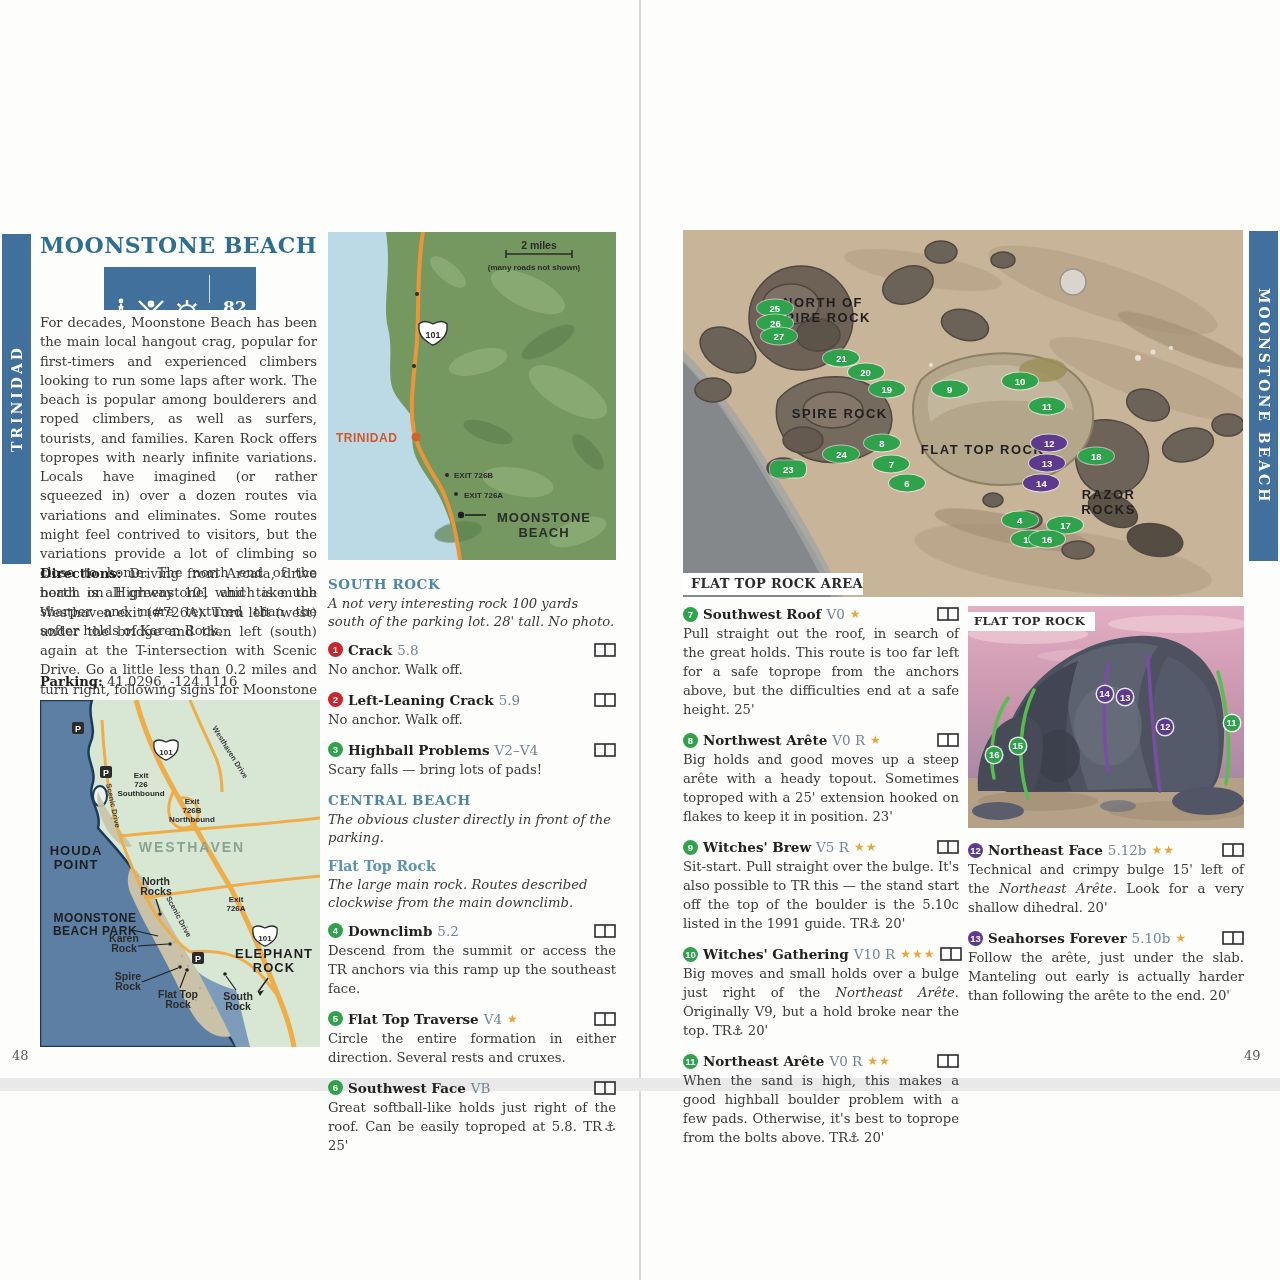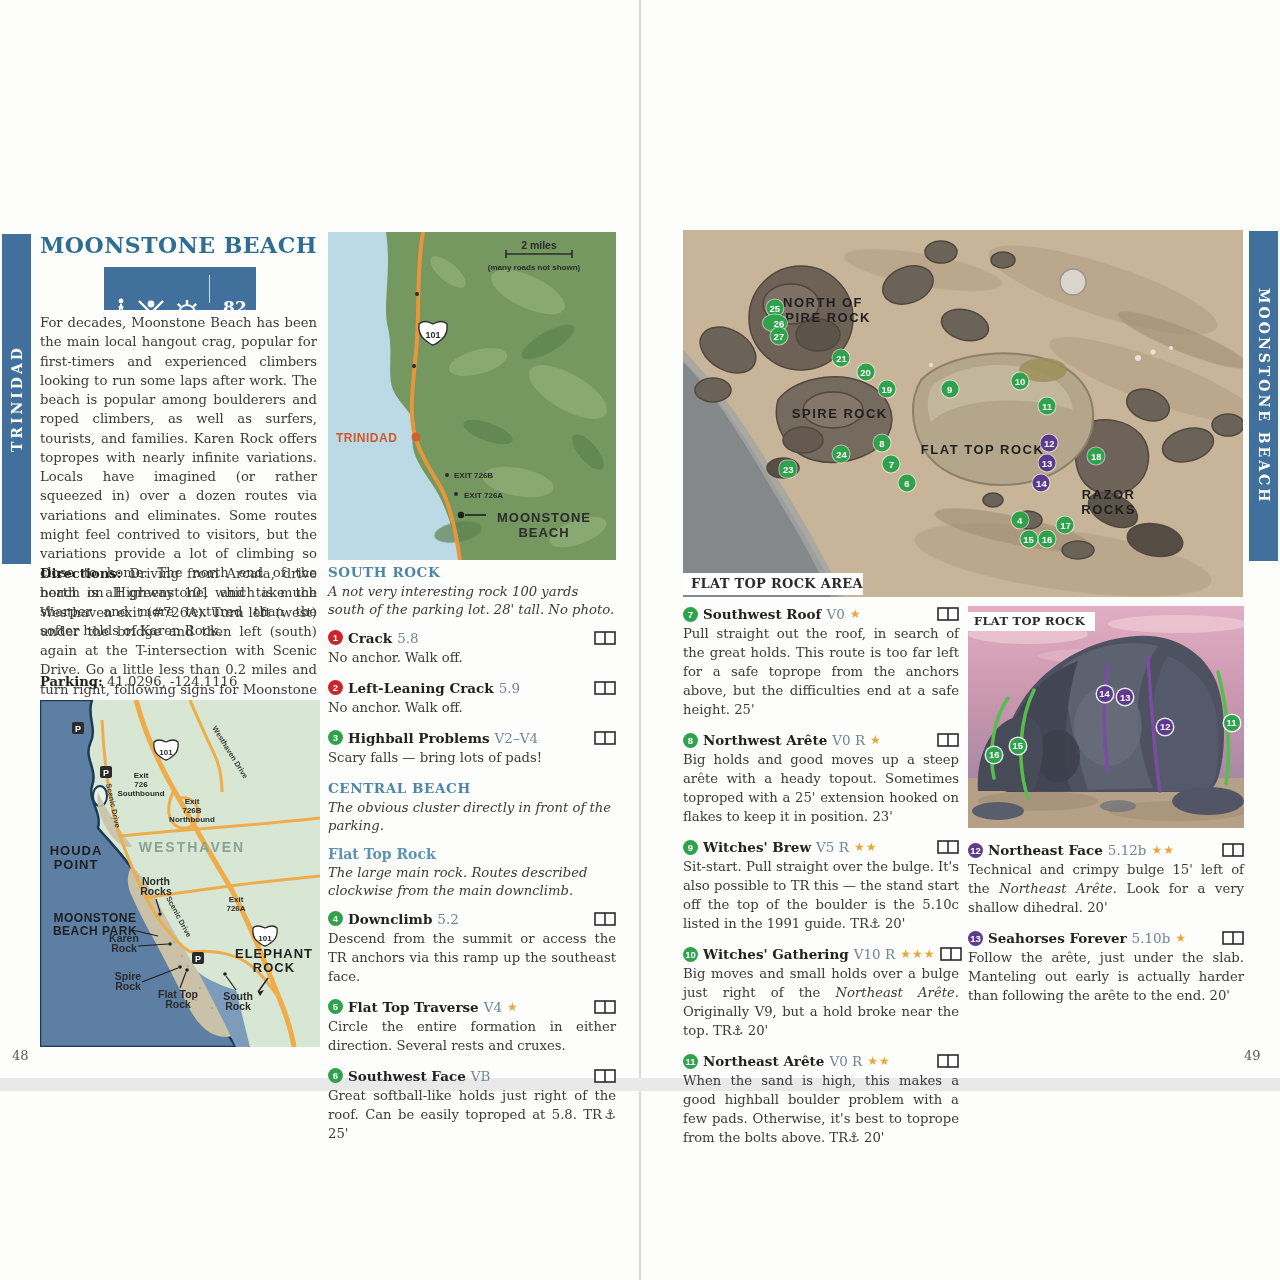--- a/index.html
+++ b/index.html
@@ -24,21 +24,21 @@
 
   
   .page-title{position:absolute;left:40px;top:232px;width:277px;text-align:center;
               font-size:22px;font-weight:bold;color:#2e6e92;letter-spacing:.5px;}
   .body-text{font-size:13.2px;line-height:1.46;text-align:justify;}
   .intro{position:absolute;left:40px;top:313px;width:277px;}
   .directions{position:absolute;left:40px;top:564px;width:277px;}
   .parking{position:absolute;left:40px;top:672px;width:277px;}
   b.inline{font-weight:bold;color:#222;}
 
-  .sec-head{font-size:13.5px;font-weight:bold;color:#4e86a8;letter-spacing:.6px;margin:0 0 3px 0;
+  .sec-head{font-size:13.5px;font-weight:bold;color:#4e86a8;letter-spacing:.6px;margin:12px 0 3px 0;
             font-family:"DejaVu Serif",serif;}
   .sub-head{font-size:14px;font-weight:bold;color:#5d94b4;margin:10px 0 2px 0;}
   .sec-desc{font-style:italic;font-size:13.2px;line-height:1.4;margin:0 0 10px 0;}
 
   
   .routes{display:block;}
   .route{margin:0 0 13px 0;}
   .route-head{display:flex;align-items:center;gap:5px;}
   .rnum{width:15px;height:15px;min-width:15px;border-radius:50%;display:inline-flex;
         align-items:center;justify-content:center;color:#fff;
@@ -67,21 +67,21 @@
 
   .photo-caption{position:absolute;left:0;background:#fff;color:#2b2b2b;
                  font-family:"DejaVu Serif",serif;font-weight:bold;font-size:13px;
                  padding:3px 0 4px 8px;letter-spacing:.3px;}
   .aerial .photo-caption{bottom:2px;}
   .topo .photo-caption{top:6px;font-size:11.5px;padding:2px 10px 3px 6px;}
 
   .photo-label{position:absolute;transform:translate(-50%,-50%);color:#1f1f1f;
                font-family:"Liberation Sans",sans-serif;font-weight:bold;font-size:13px;
                letter-spacing:1.5px;text-align:center;line-height:1.15;white-space:pre-line;}
-  .marker{position:absolute;transform:translate(-50%,-50%);width:17px;height:17px;border-radius:50%;
+  .marker{position:absolute;transform:translate(-50%,-50%);width:36px;height:17px;border-radius:50%;
           display:flex;align-items:center;justify-content:center;color:#fff;
           font-family:"Liberation Sans",sans-serif;font-size:9.5px;font-weight:bold;
           box-shadow:0 0 0 1px rgba(255,255,255,.55);}
   .marker.green{background:#2fa24c;} .marker.purple{background:#5d3a8e;}
   .topo .marker{width:16px;height:16px;box-shadow:0 0 0 1.5px rgba(255,255,255,.85);}
 
   
   .iconbar{position:absolute;left:104px;top:267px;width:152px;height:43px;background:#40709b;
            display:flex;align-items:center;justify-content:space-around;padding:0 6px;box-sizing:border-box;}
   .iconbar .cell{display:flex;flex-direction:column;align-items:flex-end;color:#fff;
@@ -510,21 +510,21 @@
       </svg>
 
       <div class="photo-label" style="left:25%;top:22%;">NORTH OF
 SPIRE ROCK</div>
       <div class="photo-label" style="left:28%;top:50%;">SPIRE ROCK</div>
       <div class="photo-label" style="left:53.5%;top:60%;">FLAT TOP ROCK</div>
       <div class="photo-label" style="left:76%;top:74.5%;">RAZOR
 ROCKS</div>
       <div>
           <div class="marker green" style="left: 16.4%; top: 21.3%;">25</div>
-          <div class="marker green" style="left: 16.5%; top: 25.3%; padding-left: 7px;">26</div>
+          <div class="marker green" style="left: 16.5%; top: 25.3%;">26</div>
           <div class="marker green" style="left: 17.1%; top: 28.9%;">27</div>
           <div class="marker green" style="left: 28.3%; top: 35%;">21</div>
           <div class="marker green" style="left: 32.6%; top: 38.6%;">20</div>
           <div class="marker green" style="left: 36.4%; top: 43.4%;">19</div>
           <div class="marker green" style="left: 47.6%; top: 43.4%;">9</div>
           <div class="marker green" style="left: 60.2%; top: 41.1%;">10</div>
           <div class="marker green" style="left: 65%; top: 48%;">11</div>
           <div class="marker green" style="left: 35.5%; top: 58%;">8</div>
           <div class="marker green" style="left: 28.3%; top: 60.9%;">24</div>
           <div class="marker green" style="left: 18.8%; top: 65.2%; border-radius: 7px;">23</div>

